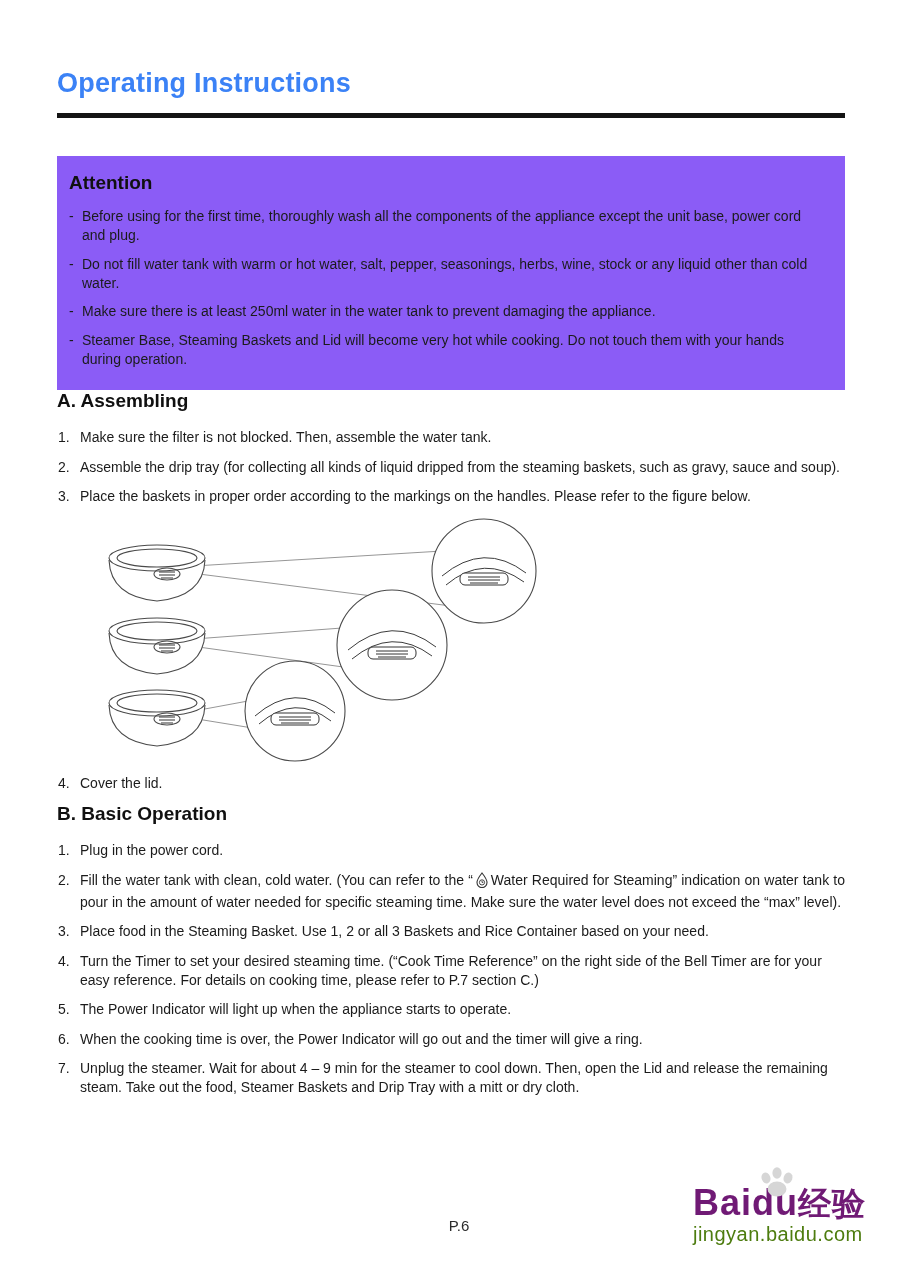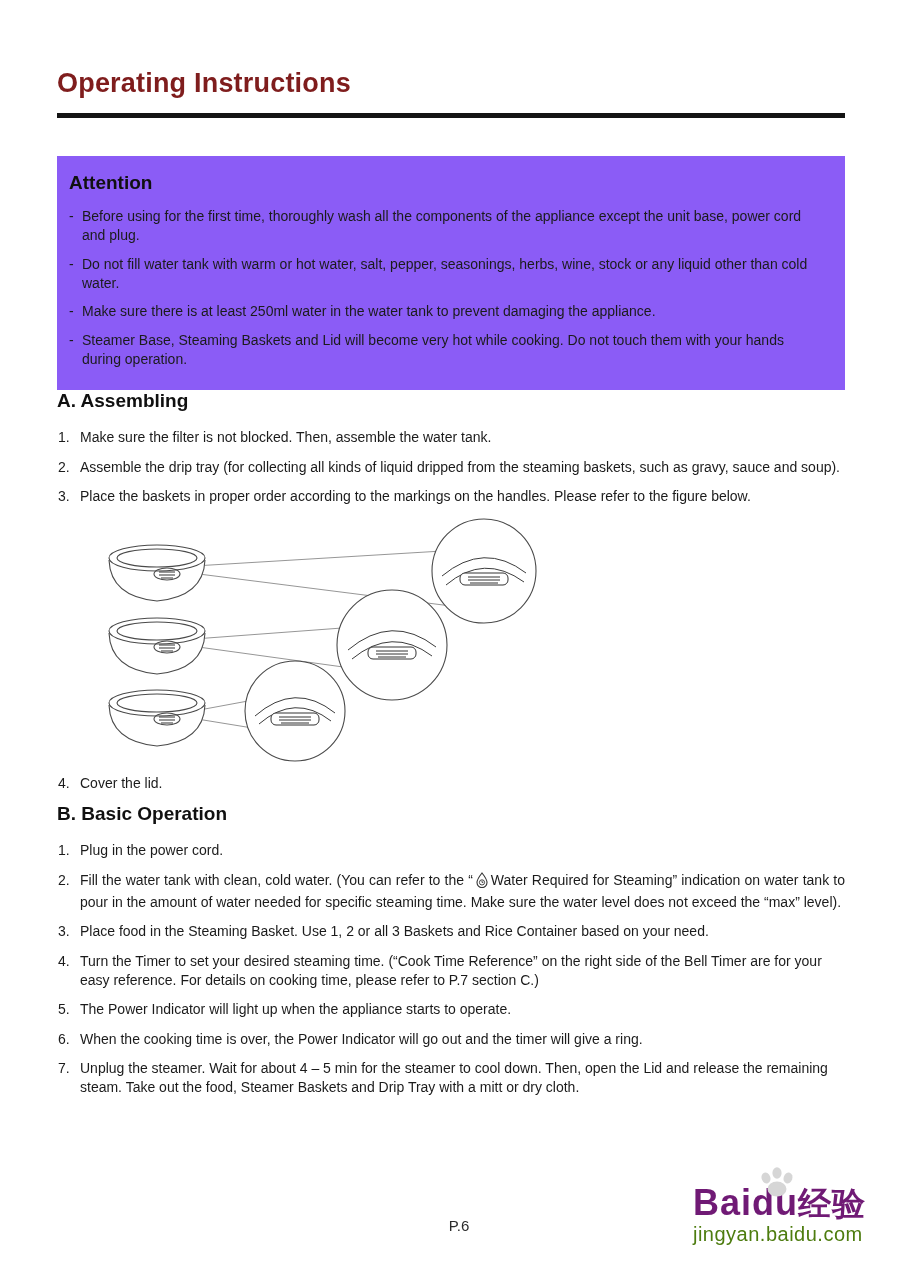--- a/index.html
+++ b/index.html
@@ -3,21 +3,21 @@
 <meta charset="utf-8">
 <style>
   * { margin:0; padding:0; box-sizing:border-box; }
   html,body { background:#ffffff; }
   body {
     width:902px; height:1280px; position:relative; overflow:hidden;
     font-family:"Liberation Sans", sans-serif; color:#1e1e1e;
   }
   .content { padding:68px 57px 0 57px; }
 
-  .title { font-size:27px; font-weight:600; color:#7f1d1d; letter-spacing:0.2px; }
+  .title { font-size:27px; font-weight:600; color:#3b82f6; letter-spacing:0.2px; }
   .rule { height:5px; background:#141414; margin-top:14px; }
 
   .attention { background:#8b5cf6; margin-top:38px; padding:16px 22px 12px 12px; }
   .attention h2 { font-size:19px; font-weight:bold; color:#101010; margin-bottom:13px; }
   .dlist { list-style:none; }
   .dlist li { position:relative; padding-left:13px; font-size:14px; line-height:1.38; margin-bottom:9px; color:#1b1b1b; }
   .dlist li::before { content:"-"; position:absolute; left:0; top:0; }
 
   .section { }
   .section h2 { font-size:19px; font-weight:bold; color:#101010; margin-bottom:16px; }
@@ -140,21 +140,21 @@
         <li>Plug in the power cord.</li>
         <li class="justify"><span>Fill the water tank with clean, cold water. (You can refer to the “</span><span class="icon-water"><svg width="14" height="16" viewBox="0 0 14 16">
                 <path d="M7 1 C7 1 2 7.2 2 10.6 a5 5 0 0 0 10 0 C12 7.2 7 1 7 1 Z" fill="none" stroke="#333" stroke-width="1.1"></path>
                 <circle cx="7" cy="10.4" r="2.6" fill="none" stroke="#333" stroke-width="0.9"></circle>
                 <path d="M7 8.8 v1.6 h1.3" fill="none" stroke="#333" stroke-width="0.9"></path>
               </svg></span><span>Water Required for Steaming” indication on water tank to pour in the amount of water needed for specific steaming time. Make sure the water level does not exceed the “max” level).</span></li>
         <li>Place food in the Steaming Basket. Use 1, 2 or all 3 Baskets and Rice Container based on your need.</li>
         <li>Turn the Timer to set your desired steaming time. (“Cook Time Reference” on the right side of the Bell Timer are for your easy reference. For details on cooking time, please refer to P.7 section C.)</li>
         <li>The Power Indicator will light up when the appliance starts to operate.</li>
         <li>When the cooking time is over, the Power Indicator will go out and the timer will give a ring.</li>
-        <li>Unplug the steamer. Wait for about 4 – 5 min for the steamer to cool down. Then, open the Lid and release the remaining steam. Take out the food, Steamer Baskets and Drip Tray with a mitt or dry cloth.</li>
+        <li>Unplug the steamer. Wait for about 4 – 9 min for the steamer to cool down. Then, open the Lid and release the remaining steam. Take out the food, Steamer Baskets and Drip Tray with a mitt or dry cloth.</li>
       </ol>
     </div>
 
   </div>
 
   <div class="footer">P.6</div>
 
   <div class="watermark">
     <div class="wm-brand">
       <span class="paw">

